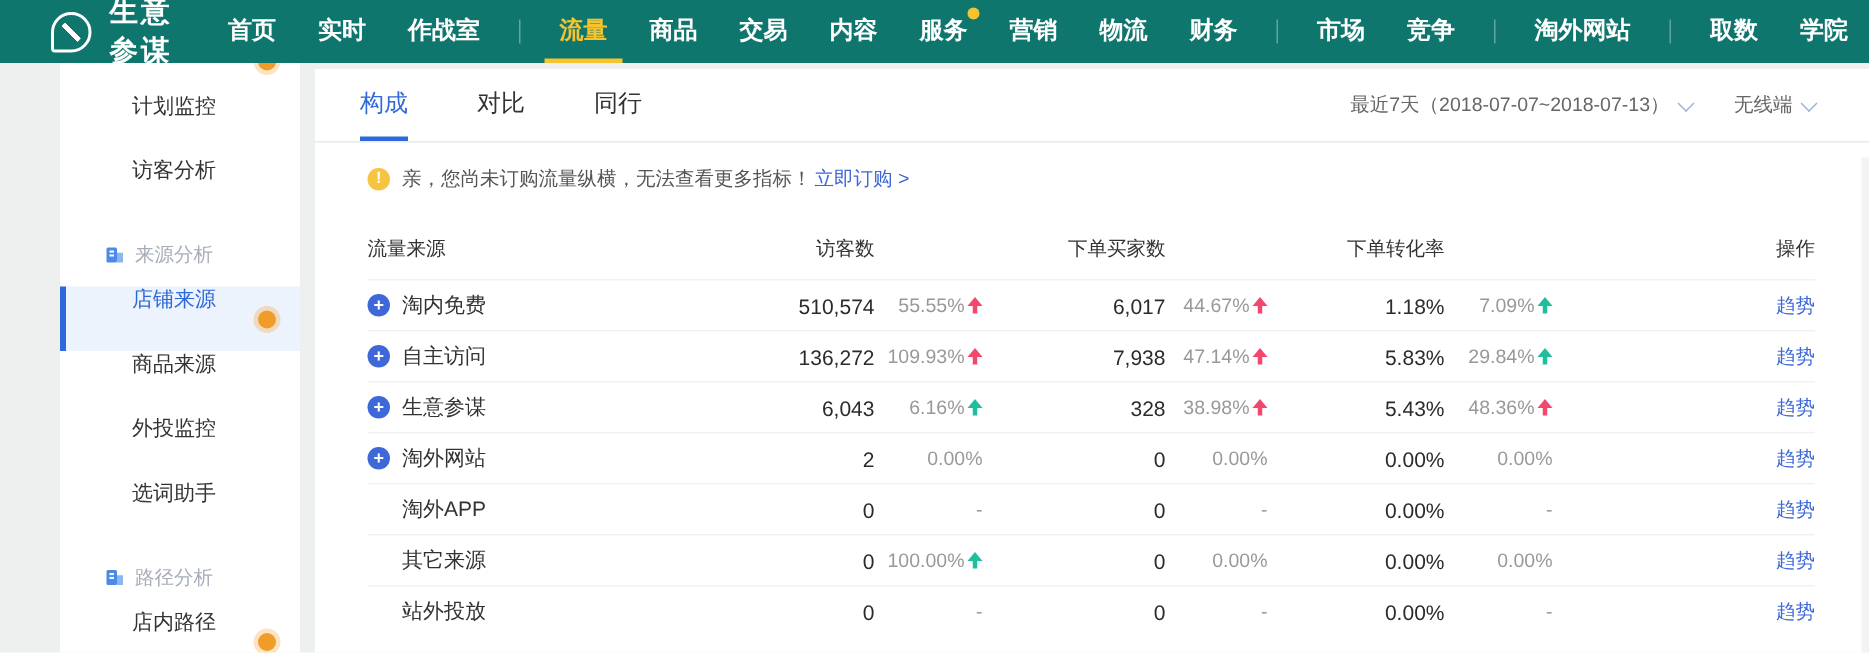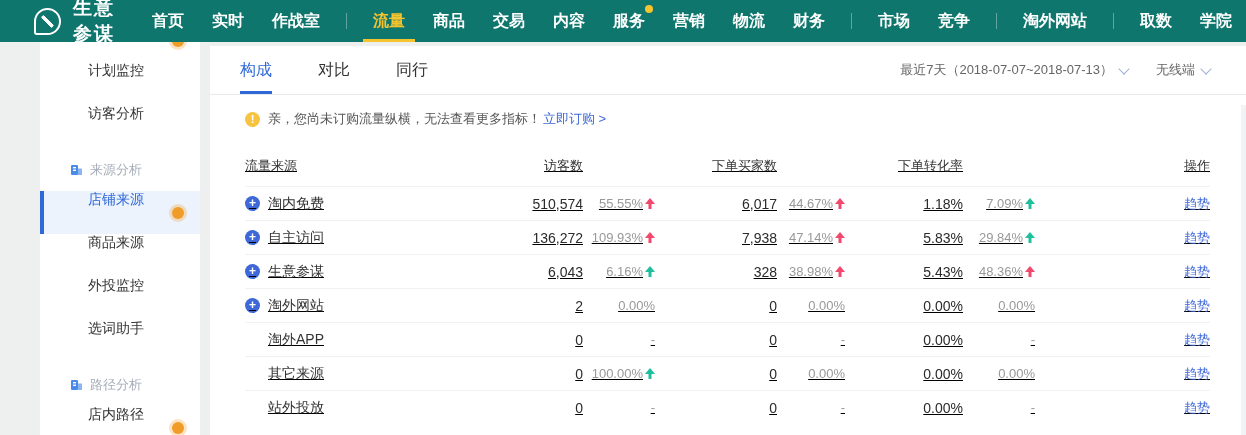--- a/index.html
+++ b/index.html
@@ -99,21 +99,21 @@
     width:15px;height:15px;border-radius:50%;background:#f6c440;color:#fff;
     font-size:11px;font-weight:bold;text-align:center;line-height:15px;
     margin-right:8px;flex:0 0 auto;
   }
   .notice-link{color:#3e68d8;cursor:pointer;margin-left:2px;text-decoration:none;}
   
   .table{margin:0 36px 0 35px;}
   .trow{
     display:grid;
     grid-template-columns:250px 88px 72px 122px 68px 118px 72px 1fr;
-    align-items:center;height:33px;border-top:1px solid #f0f1f3;text-decoration:underline;
+    align-items:center;height:33px;border-top:1px solid #f0f1f3;
   }
   .thead{height:40px;border-top:none;margin-top:15px;}
   .thead .cell{font-size:13px;color:#333;}
   .cell{white-space:nowrap;}
   .c-src{display:flex;align-items:center;font-size:14px;color:#333;}
   .expand{
     width:15px;height:15px;border-radius:50%;background:#3e68d8;color:#fff;
     font-size:12px;font-weight:bold;line-height:15px;text-align:center;
     margin-right:8px;flex:0 0 auto;cursor:pointer;
   }

